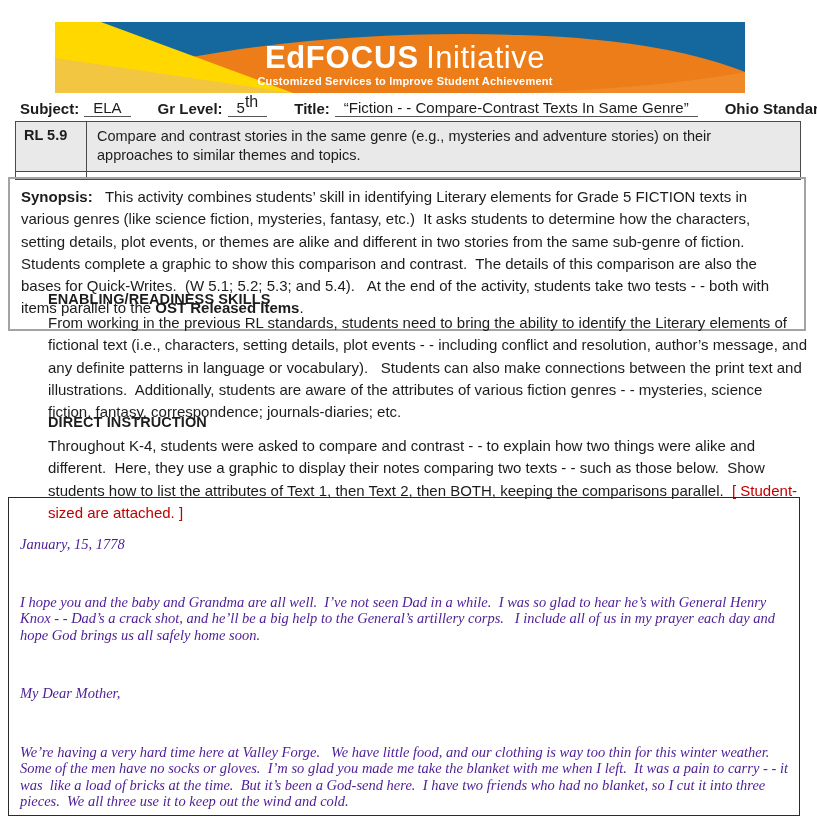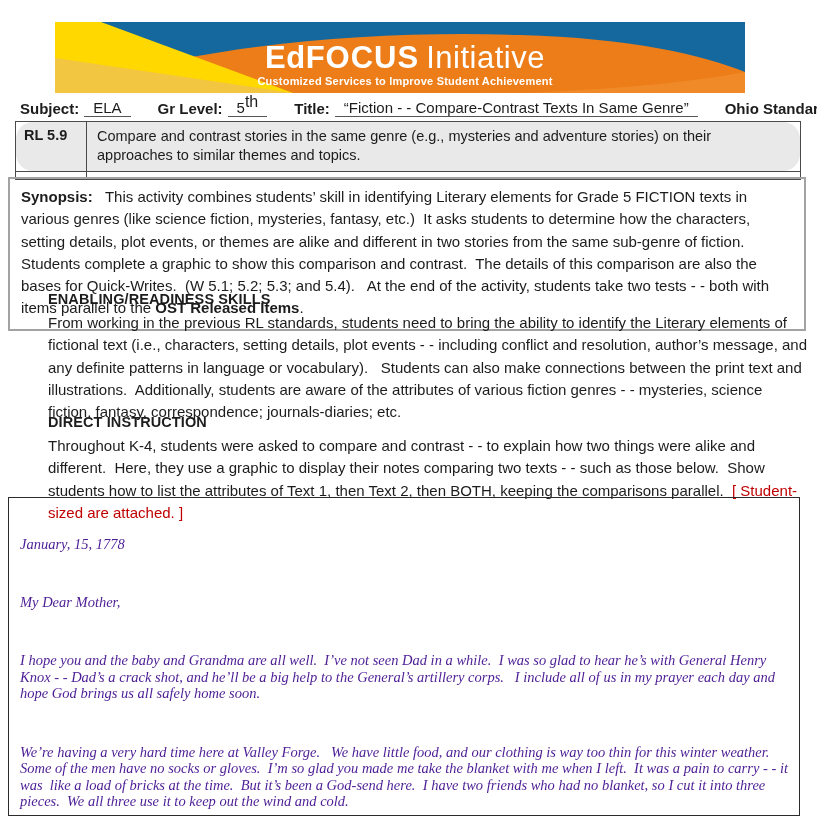--- a/index.html
+++ b/index.html
@@ -40,21 +40,21 @@
   .meta-value { border-bottom: 1.5px solid #555; padding: 0 9px; margin-left: 5px; }
   .meta-group { margin-right: 27px; display: inline-flex; align-items: flex-end; }
   .meta-group:last-child { margin-right: 0; }
   sup { font-size: 16px; vertical-align: super; }
 
   
   .std-table {
     position: absolute; left: 15px; top: 121px; width: 786px;
     border: 1px solid #4a4a4a;
   }
-  .std-row { display: flex; background: #e9e9e9; border-radius: 17px; }
+  .std-row { display: flex; background: #e9e9e9; }
   .std-code {
     width: 71px; flex: 0 0 71px; font-weight: 700; font-size: 14.5px;
     padding: 5px 8px; border-right: 1px solid #4a4a4a;
   }
   .std-desc { flex: 1; font-size: 14.5px; line-height: 19px; padding: 5px 10px 6px 10px; }
   .std-empty { display: flex; height: 8px; background: #ffffff; border-top: 1px solid #4a4a4a; }
   .std-empty .c1 { width: 71px; flex: 0 0 71px; border-right: 1px solid #4a4a4a; }
 
   
   .synopsis-box {
@@ -143,21 +143,21 @@
     <div class="body">From working in the previous RL standards, students need to bring the ability to identify the Literary elements of fictional text (i.e., characters, setting details, plot events - - including conflict and resolution, author’s message, and any definite patterns in language or vocabulary).   Students can also make connections between the print text and illustrations.  Additionally, students are aware of the attributes of various fiction genres - - mysteries, science fiction, fantasy, correspondence; journals-diaries; etc.</div>
   </div>
 
   <div class="section section-direct">
     <h3>DIRECT INSTRUCTION</h3>
     <div class="body"><span>Throughout K-4, students were asked to compare and contrast - - to explain how two things were alike and different.  Here, they use a graphic to display their notes comparing two texts - - such as those below.  Show students how to list the attributes of Text 1, then Text 2, then BOTH, keeping the comparisons parallel.  </span><span class="red-note">[ Student-sized are attached. ]</span></div>
   </div>
 
   <div class="letter-box">
     <p>January, 15, 1778</p>
+    <p>I hope you and the baby and Grandma are all well.  I’ve not seen Dad in a while.  I was so glad to hear he’s with General Henry Knox - - Dad’s a crack shot, and he’ll be a big help to the General’s artillery corps.   I include all of us in my prayer each day and hope God brings us all safely home soon.</p>
     <p>My Dear Mother,</p>
-    <p>I hope you and the baby and Grandma are all well.  I’ve not seen Dad in a while.  I was so glad to hear he’s with General Henry Knox - - Dad’s a crack shot, and he’ll be a big help to the General’s artillery corps.   I include all of us in my prayer each day and hope God brings us all safely home soon.</p>
     <p>We’re having a very hard time here at Valley Forge.   We have little food, and our clothing is way too thin for this winter weather.  Some of the men have no socks or gloves.  I’m so glad you made me take the blanket with me when I left.  It was a pain to carry - - it was  like a load of bricks at the time.  But it’s been a God-send here.  I have two friends who had no blanket, so I cut it into three pieces.  We all three use it to keep out the wind and cold.</p>
     
     
     
   </div>
 
 </div>
 
 </body></html>

